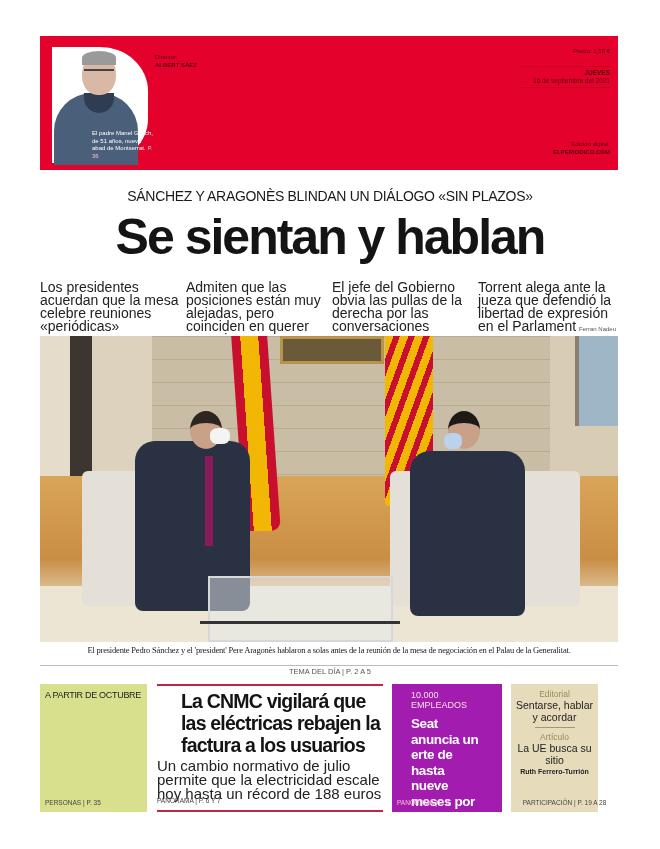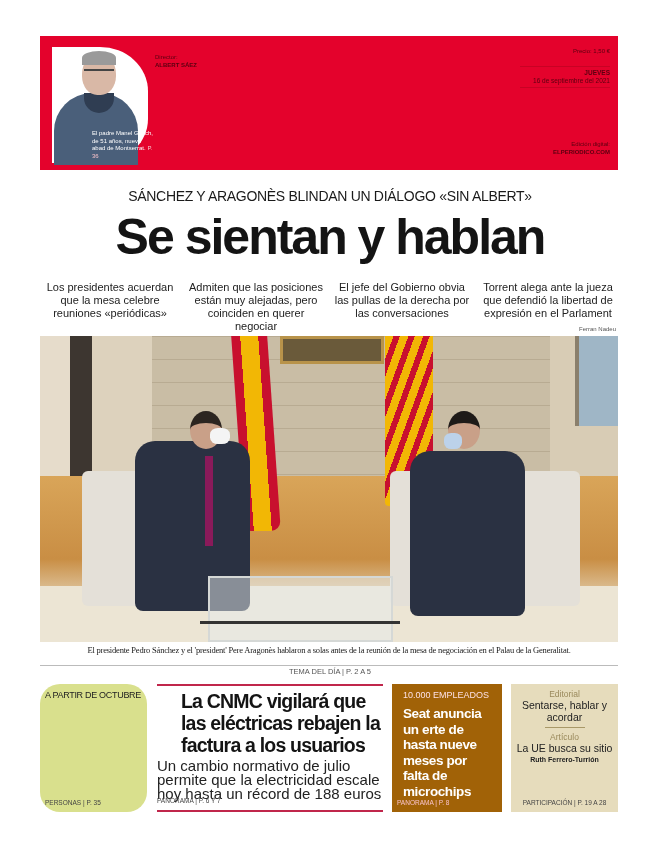--- a/index.html
+++ b/index.html
@@ -27,21 +27,21 @@
   .dateblock { position: absolute; right: 8px; top: 30px; font-size: 6.5px; line-height: 8px; color: #5a0010; text-align: right; border-top: 1px solid #c80224; border-bottom: 1px solid #c80224; padding: 2px 0; width: 90px; }
   .dateblock .day { font-weight: bold; }
   .edition { position: absolute; right: 8px; top: 104px; font-size: 6px; line-height: 8px; color: #5a0010; text-align: right; }
   .edition .url { font-weight: bold; }
 
   
   .kicker { position: absolute; left: 0; width: 660px; top: 188px; text-align: center; font-size: 14px; color: #1a1a1a; letter-spacing: -0.3px; }
   .headline { position: absolute; left: 0; width: 660px; top: 207px; text-align: center; font-size: 50px; font-weight: bold; color: #141414; letter-spacing: -2px; line-height: 60px; }
 
   .subdecks { position: absolute; left: 40px; top: 281px; width: 578px; display: flex; justify-content: space-between; }
-  .subdeck { width: 140px; font-size: 11px; line-height: 13px; text-align: center; color: #222; }
+  .subdeck { width: 140px; font-size: 14px; line-height: 13px; color: #222; }
 
   .photo-credit { position: absolute; right: 44px; top: 326px; font-size: 6px; color: #555; }
 
   
   .photo { position: absolute; left: 40px; top: 336px; width: 578px; height: 306px; overflow: hidden; background: #cbbfa4; }
   .wall { position: absolute; left: 0; top: 0; width: 578px; height: 230px; background: repeating-linear-gradient(0deg, #c9bda5 0 22px, #b8ab92 22px 23px), #c9bda5; }
   .wall-left { position: absolute; left: 0; top: 0; width: 30px; height: 160px; background: #e6dccb; }
   .door { position: absolute; left: 30px; top: 0; width: 22px; height: 140px; background: #3d3630; }
   .pillar { position: absolute; left: 52px; top: 0; width: 60px; height: 170px; background: #ddd2bd; }
   .window { position: absolute; left: 535px; top: 0; width: 43px; height: 90px; background: #9fb6c6; border-left: 4px solid #8a7f6c; }
@@ -65,36 +65,36 @@
   .table { position: absolute; left: 168px; top: 240px; width: 185px; height: 66px; background: rgba(230,235,235,0.5); border: 2px solid #d5d8d6; }
   .table-edge { position: absolute; left: 160px; top: 285px; width: 200px; height: 3px; background: #333; }
 
   .caption { position: absolute; left: 40px; top: 645px; width: 578px; text-align: center; font-family: "Liberation Serif", serif; font-size: 8.5px; color: #1a1a1a; letter-spacing: -0.2px; }
   .section-rule { position: absolute; left: 40px; top: 665px; width: 578px; height: 1px; background: #bbb; }
   .section-label { position: absolute; left: 0; width: 660px; top: 660px; text-align: center; }
   .section-label span { background: #fff; padding: 0 6px; font-size: 7.5px; color: #555; margin-top: 13px; }
 
   
   .box { position: absolute; top: 684px; height: 128px; }
-  .box-green { left: 40px; width: 107px; background: #d9e08d; padding: 6px 5px; border-radius: 20px; }
+  .box-green { left: 40px; width: 107px; background: #d9e08d; padding: 6px 5px; }
   .box-green .kick { font-size: 9px; color: #222; letter-spacing: -0.3px; }
   .box-green .title { margin-top: 5px; font-size: 14px; line-height: 15px; font-weight: bold; color: #1a1a1a; letter-spacing: -0.4px; }
   .box-green .ref { position: absolute; left: 5px; bottom: 6px; font-size: 6.5px; color: #444; }
 
   .box-main { left: 157px; width: 226px; border-top: 2px solid #c0264b; border-bottom: 2px solid #c0264b; padding: 4px 0; }
   .box-main .title { font-size: 19.5px; line-height: 22px; font-weight: bold; color: #141414; letter-spacing: -0.8px; margin-left: 24px; }
   .box-main .deck { margin-top: 3px; font-size: 15px; line-height: 14px; color: #222; }
   .box-main .ref { position: absolute; left: 0; bottom: 6px; font-size: 6.5px; color: #444; }
 
-  .box-red { left: 392px; width: 110px; background: #a16207; padding: 6px 11px; color: #fff; }
+  .box-red { left: 392px; width: 110px; background: #a21caf; padding: 6px 19px; color: #fff; }
   .box-red .kick { font-size: 9px; color: #fde0e4; }
   .box-red .title { margin-top: 6px; font-size: 13.5px; line-height: 15.5px; font-weight: bold; letter-spacing: -0.4px; }
   .box-red .ref { position: absolute; left: 5px; bottom: 6px; font-size: 6.5px; color: #f9c3cc; }
 
-  .box-beige { left: 511px; width: 107px; background: #e6dcbc; padding: 5px 4px; text-align: center; }
+  .box-beige { left: 511px; width: 87px; background: #e6dcbc; padding: 5px 4px; text-align: center; }
   .box-beige .lbl { font-size: 8.5px; color: #9a8a5c; }
   .box-beige .t { font-size: 10.5px; line-height: 12px; color: #222; }
   .box-beige .divider { width: 40px; height: 1px; background: #a89868; margin: 4px auto; }
   .box-beige .author { font-size: 7px; font-weight: bold; color: #222; margin-top: 2px; }
   .box-beige .ref { position: absolute; left: 0; width: 107px; bottom: 6px; font-size: 6.5px; color: #444; text-align: center; }
 </style>
 </head>
 <body>
 
 <div class="masthead">
@@ -120,21 +120,21 @@
   <div class="dateblock">
     <div class="day">JUEVES</div>
     <div>16 de septiembre del 2021</div>
   </div>
   <div class="edition">
     <div>Edición digital:</div>
     <div class="url">ELPERIODICO.COM</div>
   </div>
 </div>
 
-<div class="kicker">SÁNCHEZ Y ARAGONÈS BLINDAN UN DIÁLOGO «SIN ALBERT»</div>
+<div class="kicker">SÁNCHEZ Y ARAGONÈS BLINDAN UN DIÁLOGO «SIN PLAZOS»</div>
 <div class="headline">Se sientan y hablan</div>
 
 <div class="subdecks">
   <div class="subdeck">Los presidentes acuerdan que la mesa celebre reuniones «periódicas»</div>
   <div class="subdeck">Admiten que las posiciones están muy alejadas, pero coinciden en querer negociar</div>
   <div class="subdeck">El jefe del Gobierno obvia las pullas de la derecha por las conversaciones</div>
   <div class="subdeck">Torrent alega ante la jueza que defendió la libertad de expresión en el Parlament</div>
 </div>
 
 <div class="photo-credit">Ferran Nadeu</div>

